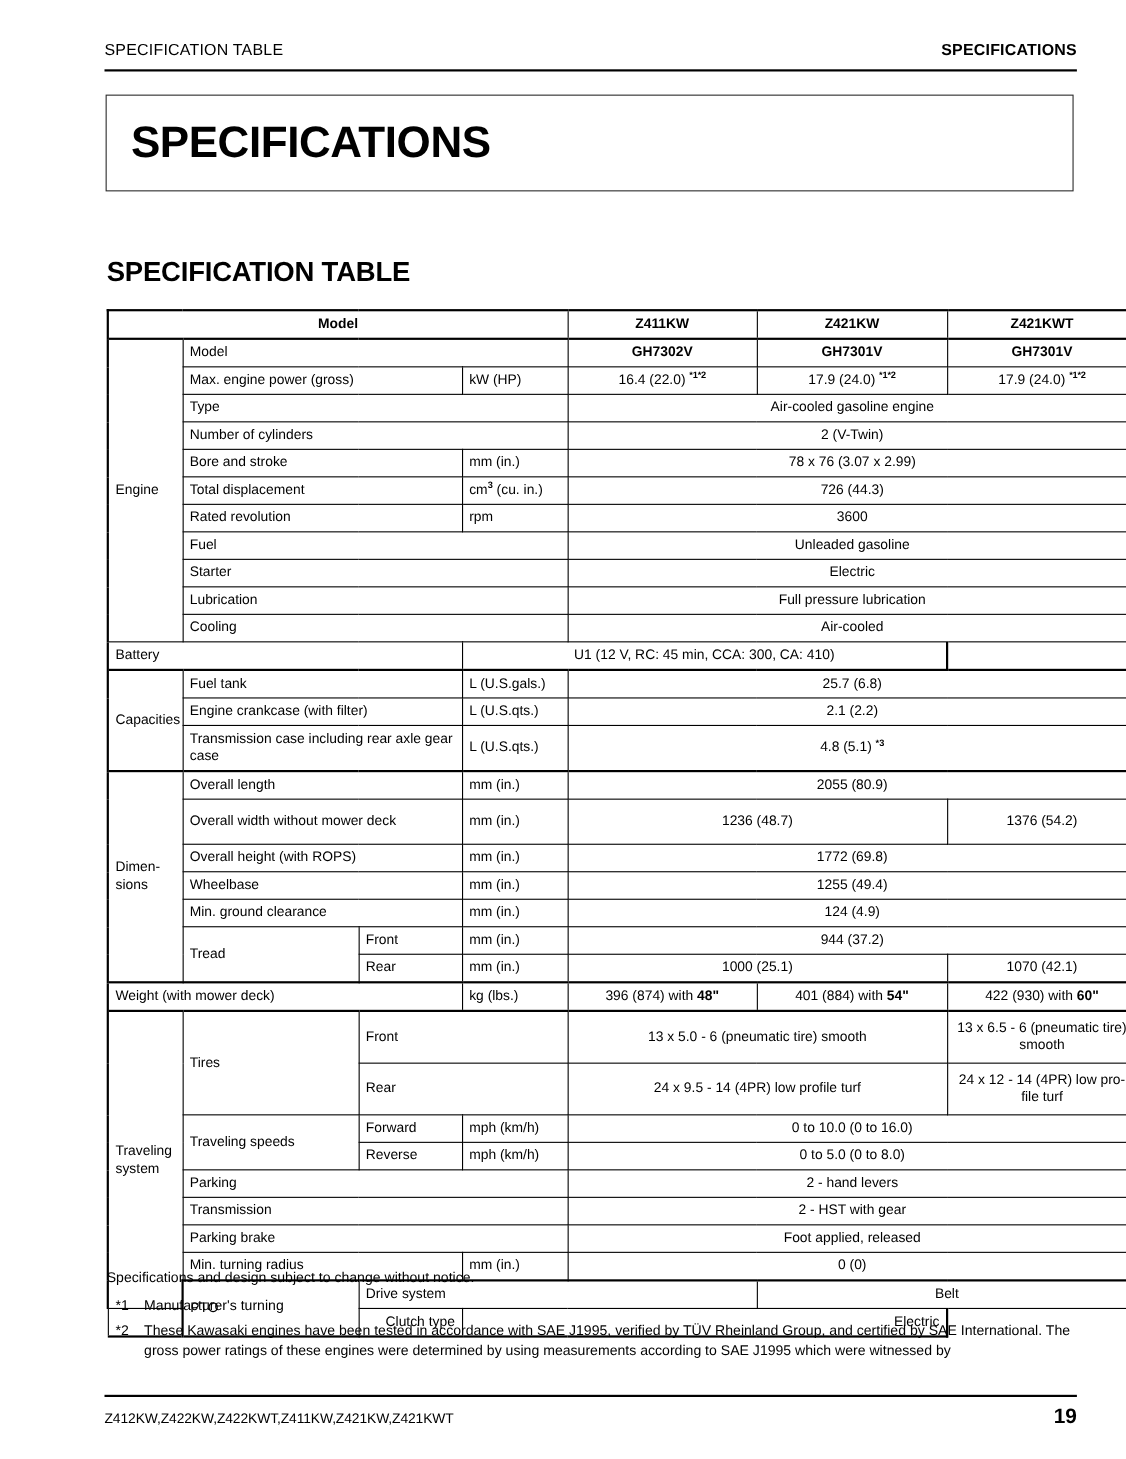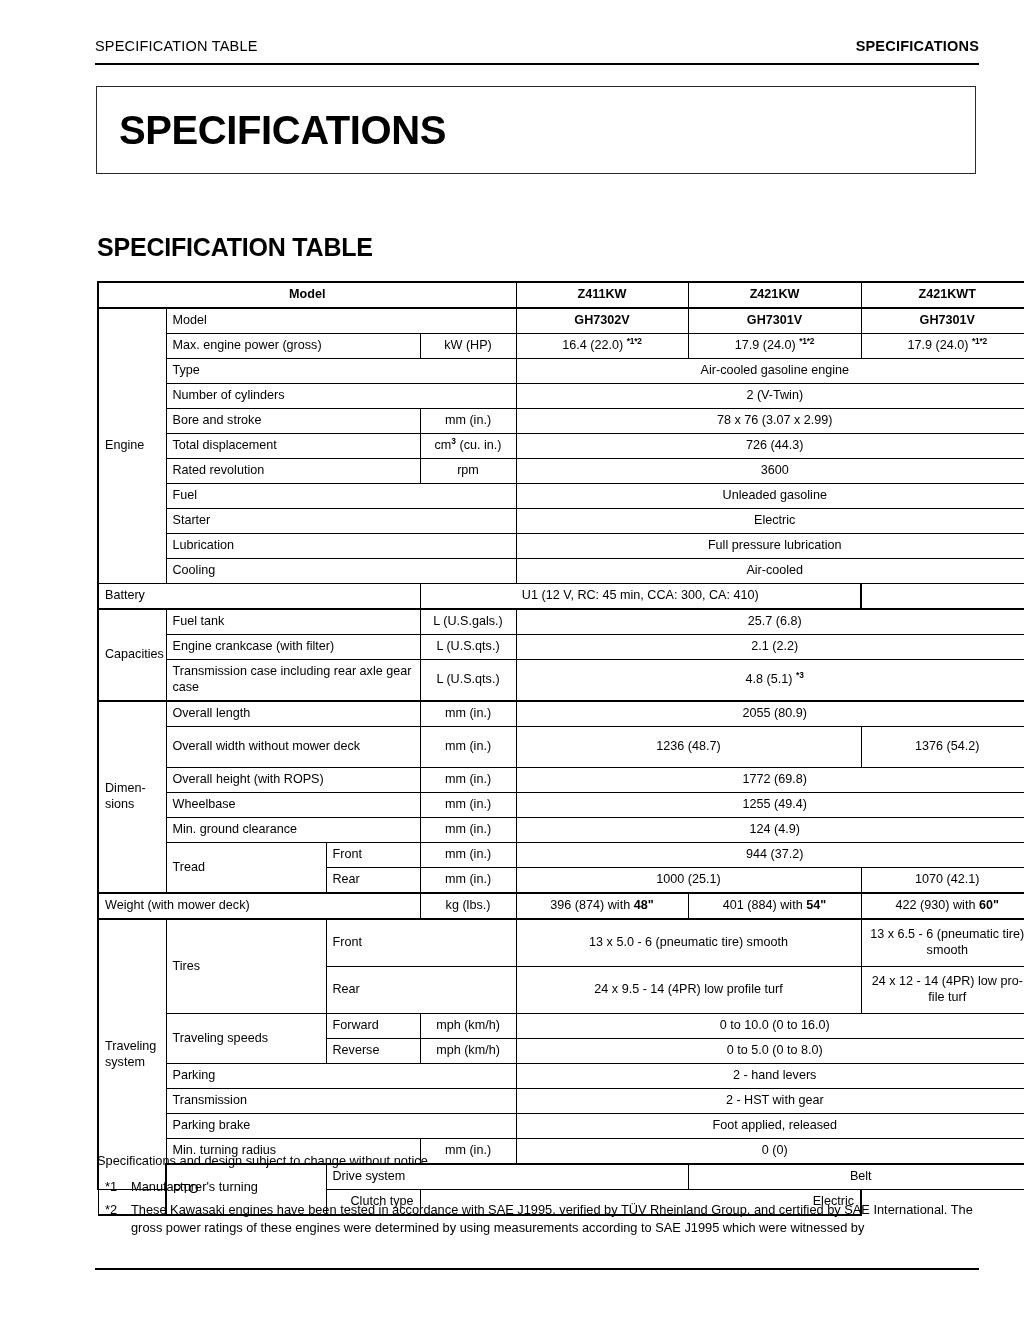--- a/index.html
+++ b/index.html
@@ -102,21 +102,21 @@
 
   .c { text-align: center; }
   .l { text-align: left; }
   .b { font-weight: bold; }
   .cat {
     text-align: left;
     vertical-align: middle;
     padding-left: 5px;
   }
   .unit {
-    text-align: center;
+    text-align: left;
     padding-right: 5px;
     white-space: nowrap;
   }
   sup {
     font-size: 8.4px;
     vertical-align: super;
     line-height: 0;
     font-weight: bold;
   }
   .sup-pair { letter-spacing: -0.2px; }
@@ -417,14 +417,18 @@
       <span class="mark">*1</span>
       <span class="body">Manufacturer's turning</span>
     </div>
     <div class="note-row">
       <span class="mark">*2</span>
       <span class="body">These Kawasaki engines have been tested in accordance with SAE J1995, verified by TÜV Rheinland Group, and certified by SAE International. The gross power ratings of these engines were determined by using measurements according to SAE J1995 which were witnessed by</span>
     </div>
   </div>
 
   <div class="foot-rule"></div>
+  <div class="footer">
+    <span class="models">Z412KW,Z422KW,Z422KWT,Z411KW,Z421KW,Z421KWT</span>
+    <span class="pageno">19</span>
+  </div>
 
 </div>
 
 </body></html>

